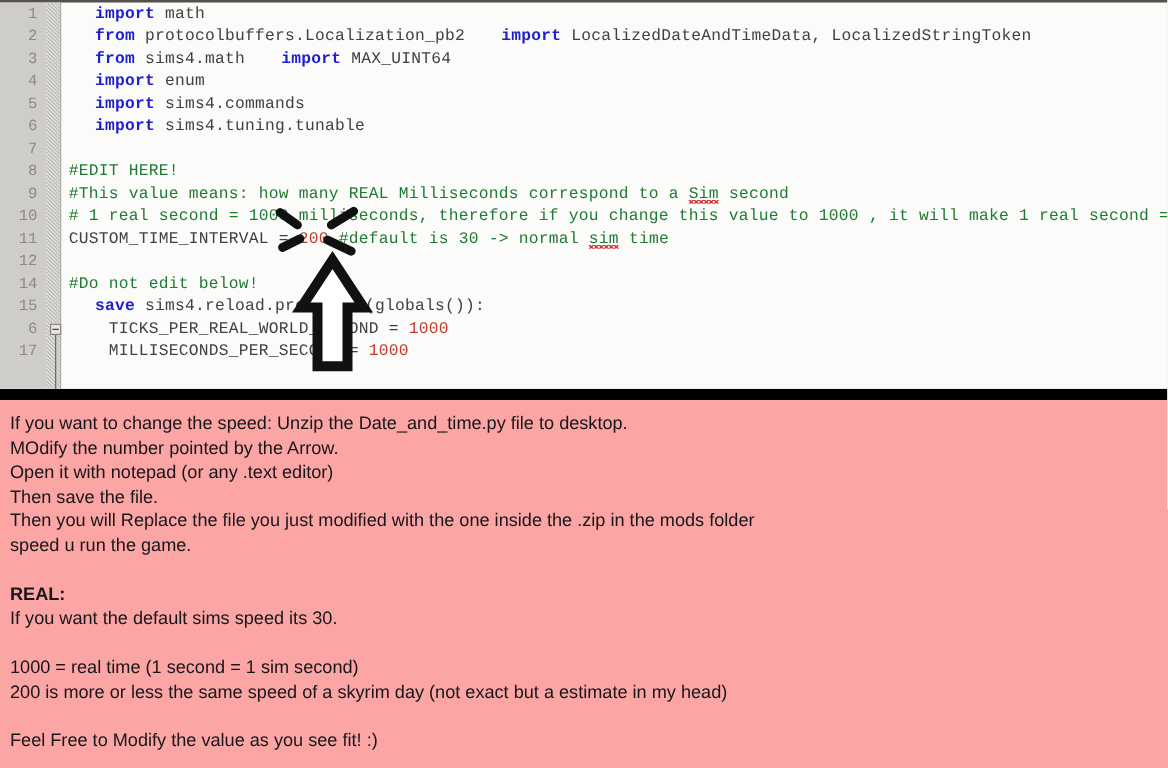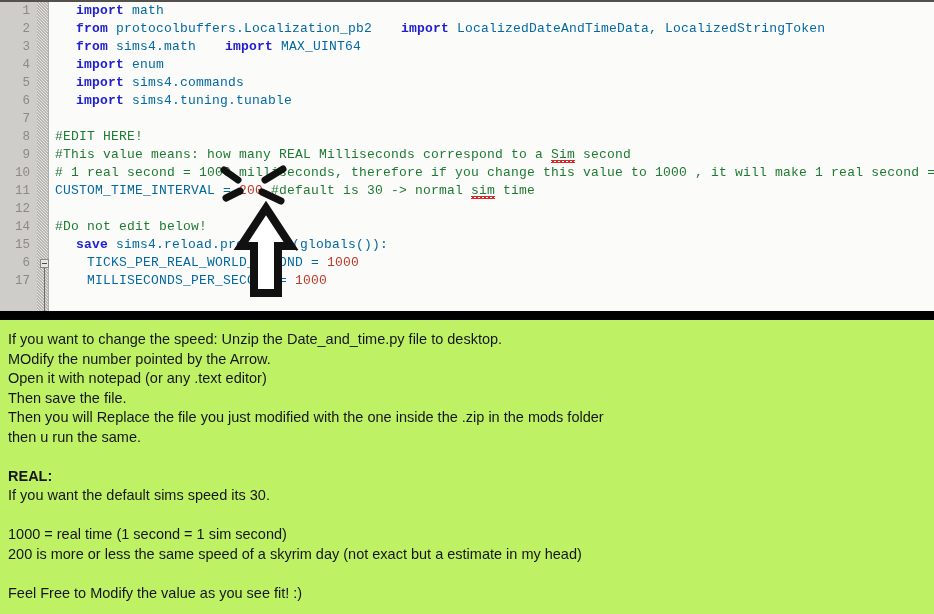--- a/index.html
+++ b/index.html
@@ -85,21 +85,21 @@
     left: 55px;
     top: 0;
     font-family: "Liberation Mono", monospace;
     font-size: 13px;
     color: #1b1b1b;
     letter-spacing: 0.2px;
   }
   .kw  { color: #2020cf; font-weight: bold; margin-left: 21px; }
   .cm  { color: #1f7a33; }
   .num { color: #c0392b; }
-  .pl  { color: #0369a1; }
+  .pl  { color: #404040; }
   .misspell {
     background-repeat: repeat-x;
     background-position: 0 100%;
     background-size: 4px 3px;
     background-image:
       linear-gradient(45deg, transparent 40%, #d42a2a 40%, #d42a2a 60%, transparent 60%),
       linear-gradient(-45deg, transparent 40%, #d42a2a 40%, #d42a2a 60%, transparent 60%);
     padding-bottom: 1px;
   }
 
@@ -147,21 +147,21 @@
     width: 934px;
     height: 9px;
     background: #000000;
   }
 
   
   #instructions {
     position: relative;
     width: 934px;
     height: 294px;
-    background: #bef264;
+    background: #fca5a5;
     box-sizing: border-box;
     padding: 10px 0 0 8px;
   }
   .note-line {
     font-family: "Liberation Sans", sans-serif;
     font-size: 14.5px;
     line-height: 19.5px;
     color: #17161a;
     white-space: pre;
     height: 19.5px;
@@ -215,21 +215,21 @@
 
   <div id="divider"></div>
 
   <div id="instructions">
     <div id="instr-lines">
         <div class="note-line">If you want to change the speed: Unzip the Date_and_time.py file to desktop.</div>
         <div class="note-line">MOdify the number pointed by the Arrow.</div>
         <div class="note-line">Open it with notepad (or any .text editor)</div>
         <div class="note-line">Then save the file.</div>
         <div class="note-line">Then you will Replace the file you just modified with the one inside the .zip in the mods folder</div>
-        <div class="note-line">then u run the same.</div>
+        <div class="note-line">speed u run the game.</div>
         <div class="note-line"> </div>
         <div class="note-line bold">REAL:</div>
         <div class="note-line">If you want the default sims speed its 30.</div>
         <div class="note-line"> </div>
         <div class="note-line">1000 = real time (1 second = 1 sim second)</div>
         <div class="note-line">200 is more or less the same speed of a skyrim day (not exact but a estimate in my head)</div>
         <div class="note-line"> </div>
         <div class="note-line">Feel Free to Modify the value as you see fit! :)</div>
       </div>
   </div>

